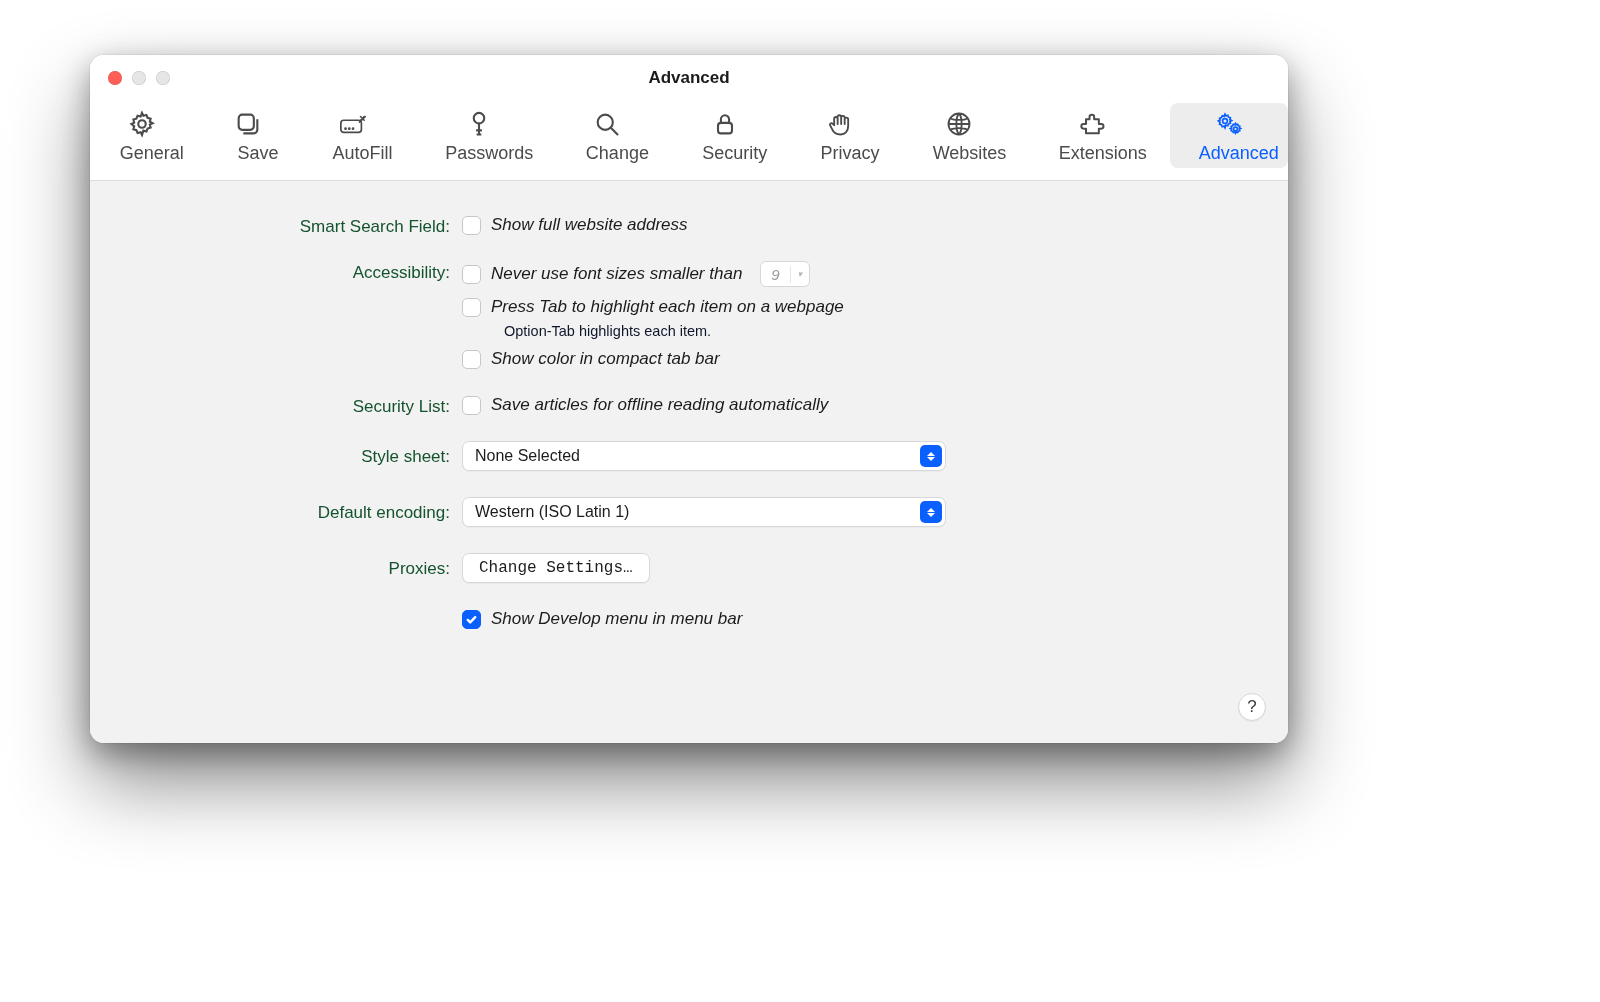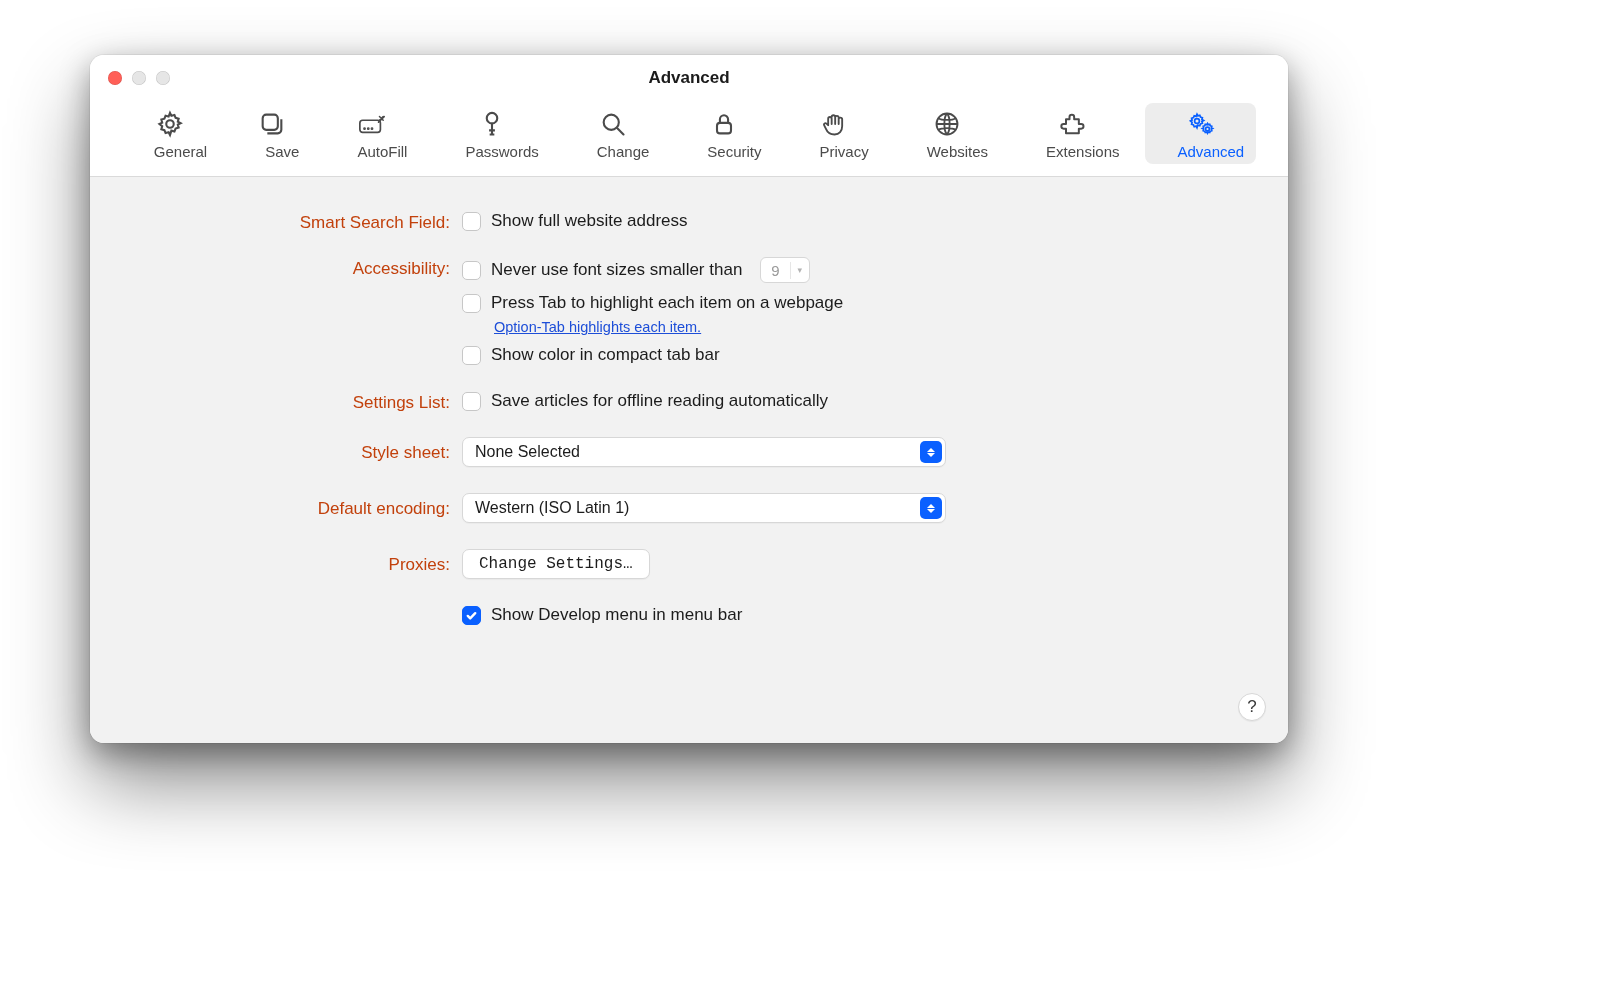--- a/index.html
+++ b/index.html
@@ -68,21 +68,21 @@
     display: flex;
     flex-direction: column;
     align-items: center;
     gap: 4px;
     padding: 6px 12px 4px 12px;
     border-radius: 8px;
     min-width: 70px;
     cursor: default;
   }
   .toolbar-item .tb-label {
-    font-size: 15px;
+    font-size: 18px;
     color: #4b4b4b;
     margin-left: 20px;
   }
   .toolbar-item.selected {
     background: #ededed;
   }
   .toolbar-item.selected .tb-label { color: #0a60ff; }
   .toolbar-item .icon-slot {
     width: 30px; height: 30px;
     display:flex; align-items:center; justify-content:center;
@@ -101,46 +101,46 @@
   .form {
     display: grid;
     grid-template-columns: 330px 1fr;
     column-gap: 12px;
     row-gap: 0;
     align-items: start;
   }
   .form .label-cell {
     text-align: right;
     font-size: 17px;
-    color: #c2410c;
+    color: #14532d;
     padding-top: 2px;
   }
   .form .field-cell {
     display: flex;
     flex-direction: column;
     gap: 10px;
     padding-bottom: 26px;
   }
   .form .field-cell.tight { padding-bottom: 22px; }
 
   .check-row {
     display: flex;
     align-items: center;
     gap: 10px;
+    font-style: italic;
   }
   .check-row .desc {
     font-size: 17px;
     color: #1c1c1c;
   }
   .hint {
     font-size: 14.5px;
-    color: #1d4ed8;
-    margin-left: 32px;
+    color: #0f172a;
+    margin-left: 42px;
     margin-top: -4px;
-    text-decoration: underline;
   }
 
   .checkbox {
     width: 19px; height: 19px;
     border-radius: 5px;
     border: 1px solid #c7c7c7;
     background: #ffffff;
     display:flex; align-items:center; justify-content:center;
     flex: 0 0 auto;
   }
@@ -381,21 +381,21 @@
             <div class="checkbox"></div>
             <span class="desc">Press Tab to highlight each item on a webpage</span>
           </div>
           <div class="hint">Option-Tab highlights each item.</div>
           <div class="check-row">
             <div class="checkbox"></div>
             <span class="desc">Show color in compact tab bar</span>
           </div>
         </div>
 
-        <div class="label-cell">Settings List:</div>
+        <div class="label-cell">Security List:</div>
         <div class="field-cell">
           <div class="check-row">
             <div class="checkbox"></div>
             <span class="desc">Save articles for offline reading automatically</span>
           </div>
         </div>
 
         <div class="label-cell" style="padding-top:6px">Style sheet:</div>
         <div class="field-cell">
           <div class="popup">

